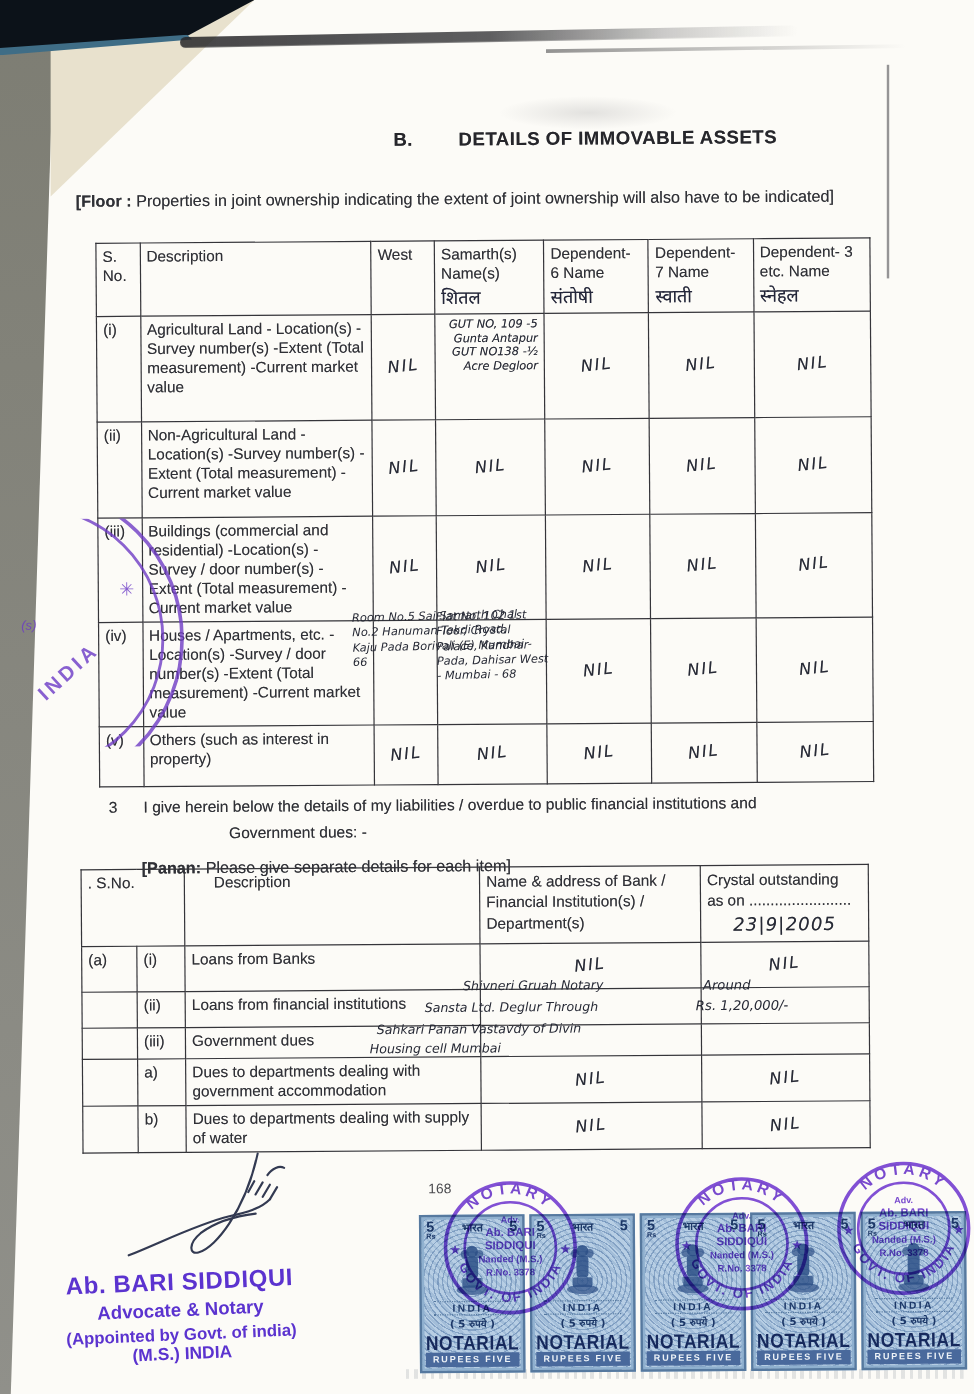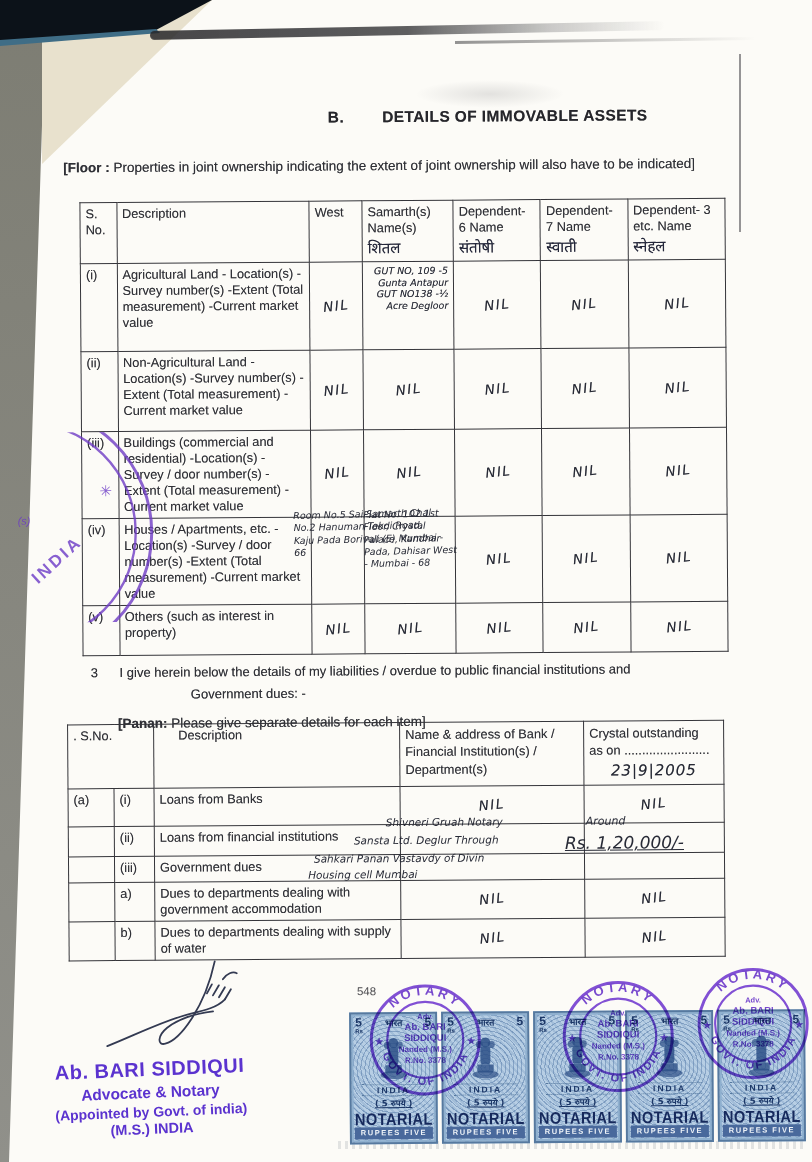--- a/index.html
+++ b/index.html
@@ -83,21 +83,21 @@
     box-shadow:inset 0 0 0 2px #8fb0cf;position:relative;overflow:hidden;
     background-image:repeating-radial-gradient(circle at 50% 42%,rgba(73,111,160,.45) 0 1px,transparent 1px 4px),
       repeating-linear-gradient(45deg,rgba(90,130,175,.22) 0 2px,transparent 2px 5px);}
   .rs-top{display:flex;justify-content:space-between;align-items:flex-start;padding:2px 4px 0 4px;color:#1c3767;}
   .rs-5{font-size:12px;font-weight:700;line-height:1;}
   .rs-rs{display:block;font-size:6px;font-weight:700;}
   .rs-bharat{font-size:9px;font-weight:700;font-family:"DejaVu Sans",sans-serif;}
   .rs-emblem{text-align:center;height:50px;}
   .rs-india{text-align:center;font-size:8.5px;font-weight:700;letter-spacing:2px;color:#1c3767;
     border-top:1px dotted #56799f;border-bottom:1px dotted #56799f;margin:0 10px;}
-  .rs-hi{text-align:center;font-size:8.5px;font-weight:700;color:#1c3767;margin-top:1px;font-family:"DejaVu Sans",sans-serif;text-decoration:underline;}
+  .rs-hi{text-align:center;font-size:8.5px;font-weight:700;color:#1c3767;margin-top:1px;font-family:"DejaVu Sans",sans-serif;}
   .rs-hi::before{content:"( ";}
   .rs-hi::after{content:" )";}
   .rs-notarial{text-align:center;font-size:14.5px;font-weight:700;letter-spacing:.5px;color:#16295c;
     transform:scaleY(1.15);margin-top:3px;font-family:"Liberation Sans",sans-serif;}
   .rs-band{position:absolute;left:3px;right:3px;bottom:3px;height:12px;background:#49699c;color:#eef3f8;
     font-size:7.5px;font-weight:700;letter-spacing:1.5px;text-align:center;line-height:12px;}
 
   
   .seal{position:absolute;mix-blend-mode:multiply;opacity:.88;z-index:8;}
   .seal text{fill:#6530c8;font-family:"Liberation Sans",sans-serif;}
@@ -273,24 +273,24 @@
           <td class="c-val"><span class="hw nil">NIL</span></td>
         </tr>
       </tbody>
         </table>
 
       <div class="hw-ov" style="left:318px;top:94px;width:190px;font-size:10.5px;">Shivneri Gruah Notary</div>
       <div class="hw-ov" style="left:286px;top:112px;width:210px;font-size:10.5px;">Sansta Ltd. Deglur Through</div>
       <div class="hw-ov" style="left:246px;top:130px;width:230px;font-size:10.5px;">Sahkari Panan Vastavdy of Divin</div>
       <div class="hw-ov" style="left:240px;top:146px;width:200px;font-size:10.5px;">Housing cell Mumbai</div>
       <div class="hw-ov" style="left:518px;top:94px;width:120px;font-size:11px;">Around</div>
-      <div class="hw-ov" style="left:497px;top:111px;width:130px;font-size:17px;text-decoration:underline;">Rs. 1,20,000/-</div>
+      <div class="hw-ov" style="left:512px;top:111px;width:130px;font-size:11px;">Rs. 1,20,000/-</div>
     </div>
 
-    <div class="page-num">548</div>
+    <div class="page-num">168</div>
 
     <svg class="sig" width="200" height="108" viewBox="0 0 200 108">
       <g fill="none" stroke="#333a52" stroke-width="1.8" stroke-linecap="round">
         <path d="M122,4 C118,22 110,44 98,62 C90,74 80,84 72,86 C64,88 64,78 74,70 C86,61 102,56 120,54"></path>
         <path d="M14,88 C40,78 72,62 98,56 C112,53 124,50 132,42"></path>
         <path d="M114,36 l5,-9 M120,38 l6,-10 M126,40 l6,-10 M132,42 l6,-10"></path>
         <path d="M130,22 c4,-6 10,-8 14,-6"></path>
       </g>
     </svg>
 

